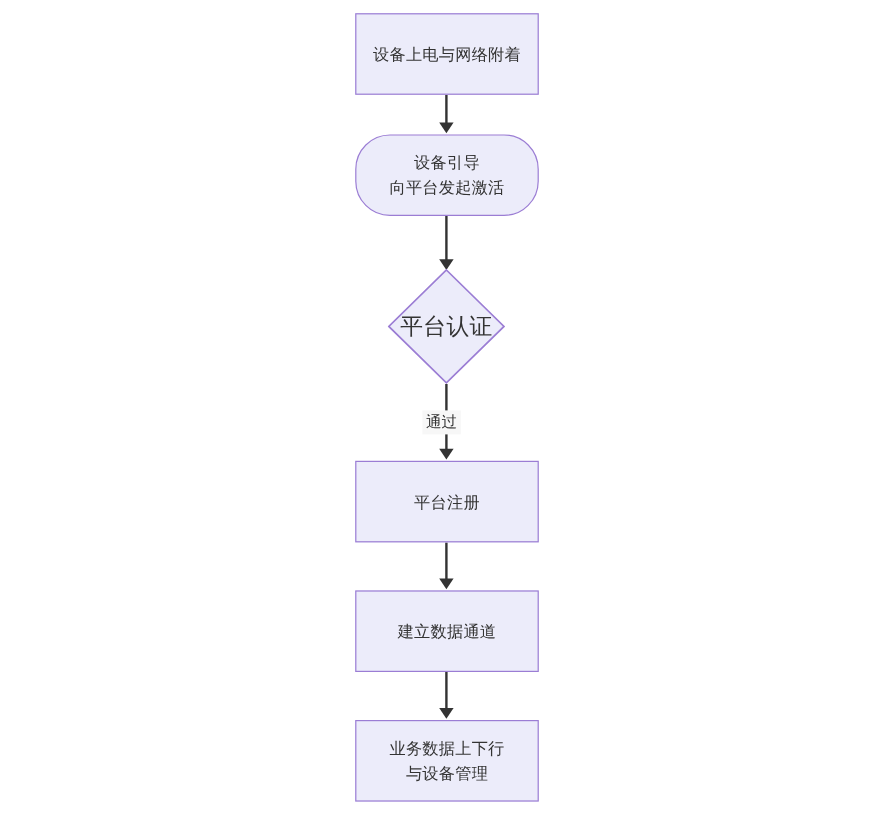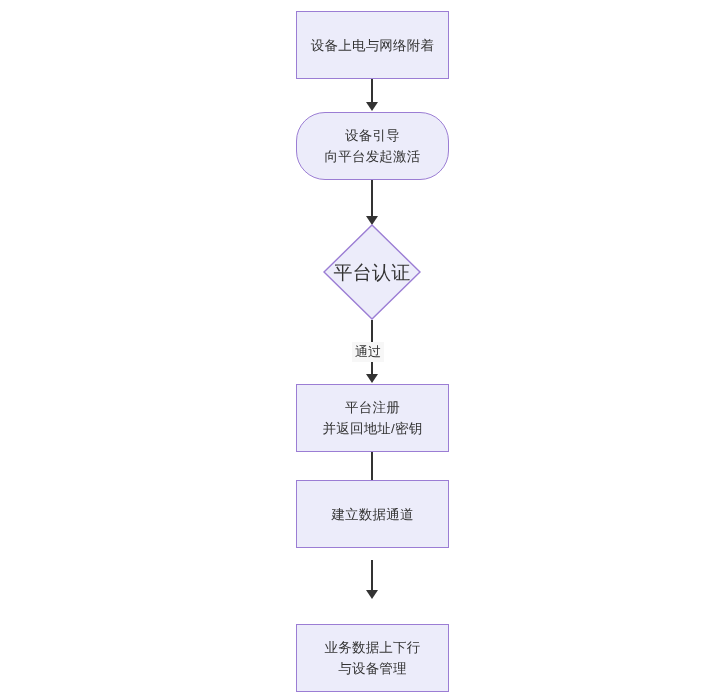--- a/index.html
+++ b/index.html
@@ -120,25 +120,24 @@
 
   <div class="node node-diamond" style="top:224px;">
     <svg class="diamond-shape" viewBox="0 0 98 96" preserveAspectRatio="none">
       <polygon points="49,1 97,48 49,95 1,48" fill="#ececfa" stroke="#9b7dd4" stroke-width="1.4"></polygon>
     </svg>
     <span class="diamond-label">平台认证</span>
   </div>
 
   <div class="node node-rect" style="top:384px;">
     <span class="node-line">平台注册</span>
-    <span class="node-line">并返回地址/密钥</span>
   </div>
 
-  <div class="node node-rect" style="top:480px;">
+  <div class="node node-rect" style="top:492px;">
     <span class="node-line">建立数据通道</span>
   </div>
 
-  <div class="node node-rect" style="top:600px;margin-top:24px;">
+  <div class="node node-rect" style="top:600px;">
     <span class="node-line">业务数据上下行</span>
     <span class="node-line">与设备管理</span>
   </div>
 
 </div>
 
 </body></html>

